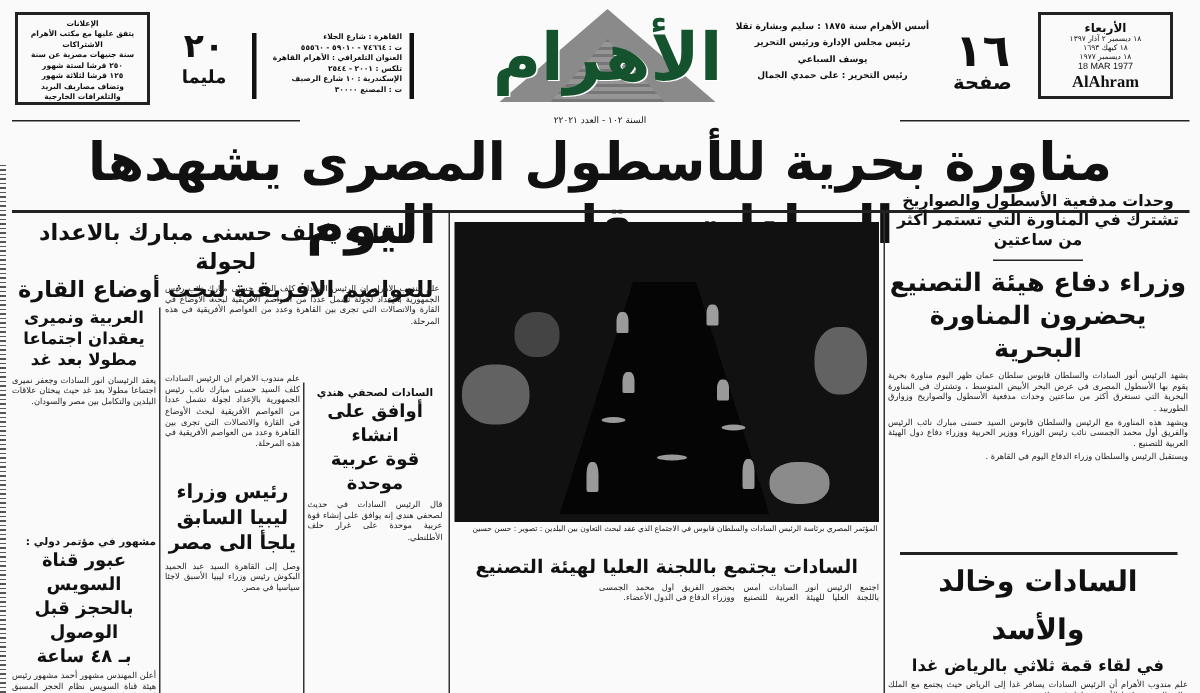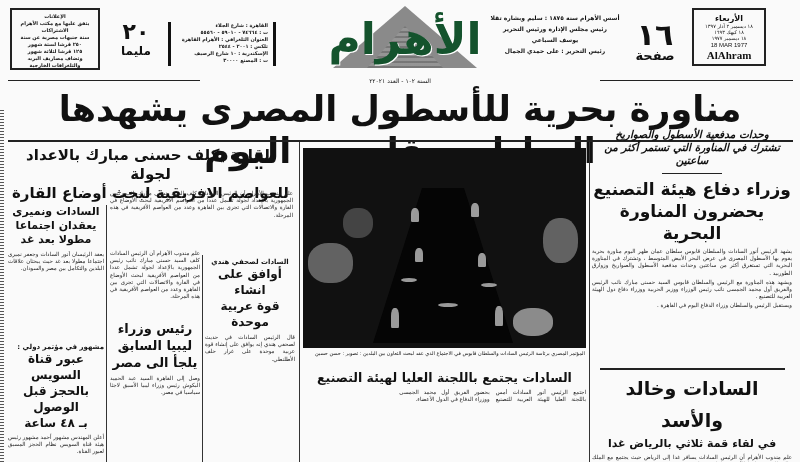--- a/index.html
+++ b/index.html
@@ -4,21 +4,21 @@
 <style>
   * { box-sizing: border-box; margin: 0; padding: 0; }
   html, body { width: 800px; height: 462px; overflow: hidden; background: #fafafa; }
   body { position: relative; font-family: "DejaVu Sans", sans-serif; color: #111; direction: rtl; }
 
   .abs { position: absolute; }
   .rule-h { position: absolute; height: 2px; background: #222; }
   .rule-v { position: absolute; width: 1px; background: #333; }
 
   
-  .date-box { left: 692px; top: 8px; width: 74px; height: 58px; border: 2px solid #222; text-align: center; padding-top: 4px; }
+  .date-box { left: 692px; top: 8px; width: 90px; height: 58px; border: 2px solid #222; text-align: center; padding-top: 4px; }
   .date-box .day { font-size: 8px; font-weight: bold; }
   .date-box .line { font-size: 5px; line-height: 6px; }
   .date-box .latin { font-family: "Liberation Sans", sans-serif; font-size: 6px; direction: ltr; margin-top: 1px; }
   .date-box .brand { font-family: "Liberation Serif", serif; font-size: 11px; font-weight: bold; direction: ltr; margin-top: 1px; }
 
   .pages { left: 630px; top: 22px; width: 50px; text-align: center; }
   .pages .num { font-size: 30px; font-weight: bold; line-height: 26px; }
   .pages .lbl { font-size: 13px; font-weight: bold; }
 
   .founders { left: 490px; top: 12px; width: 130px; text-align: center; font-size: 6px; line-height: 11px; font-weight: bold; }
@@ -115,21 +115,21 @@
   <div>والتلغرافات الخارجية</div>
 </div>
 
 <div class="rule-h" style="left:8px; top:80px; width:785px; height:1px;"></div>
 <div class="issue abs"><span>السنة ١٠٢ - العدد ٢٢٠٢١</span></div>
 
 <div class="headline abs">مناورة بحرية للأسطول المصرى يشهدها السادات وقابوس اليوم</div>
 <div class="rule-h" style="left:8px; top:140px; width:785px;"></div>
 
 <div class="abs" style="left:592px; top:128px; width:200px;">
-  <div class="sub-head" style="font-size:10.5px; line-height:13px;font-style:italic;">
+  <div class="sub-head" style="font-size:10.5px; line-height:13px;">
     <div>وحدات مدفعية الأسطول والصواريخ</div>
     <div>تشترك في المناورة التي تستمر أكثر من ساعتين</div>
   </div>
   <div style="width:60px; height:1px; background:#222; margin:6px auto 4px;"></div>
   <div class="sub-head" style="font-size:17px; line-height:22px;">
     <div>وزراء دفاع هيئة التصنيع</div>
     <div>يحضرون المناورة البحرية</div>
   </div>
   <div class="body-text" style="margin-top:4px;">
     <p>يشهد الرئيس أنور السادات والسلطان قابوس سلطان عمان ظهر اليوم مناورة بحرية يقوم بها الأسطول المصرى في عرض البحر الأبيض المتوسط ، وتشترك في المناورة البحرية التي تستغرق أكثر من ساعتين وحدات مدفعية الأسطول والصواريخ وزوارق الطوربيد .</p>
@@ -174,26 +174,26 @@
 <div class="abs" style="left:8px; top:146px; width:285px;">
   <div class="sub-head" style="font-size:15px; line-height:19px;">
     <div>القارة يكلف حسنى مبارك بالاعداد لجولة</div>
     <div>للعواصم الافريقية لبحث أوضاع القارة</div>
   </div>
 </div>
 <div class="body-text abs" style="left:110px; top:190px; width:183px; height:60px; overflow:hidden;">علم مندوب الأهرام أن الرئيس السادات كلف السيد حسنى مبارك نائب رئيس الجمهورية بالإعداد لجولة تشمل عددا من العواصم الأفريقية لبحث الأوضاع في القارة والاتصالات التي تجرى بين القاهرة وعدد من العواصم الأفريقية في هذه المرحلة.</div>
 
 <div class="abs" style="left:8px; top:205px; width:96px;">
   <div class="sub-head" style="font-size:11px; line-height:14px;">
-    <div>السادات ونميرى</div>
+    <div>العربية ونميرى</div>
     <div>يعقدان اجتماعا</div>
     <div>مطولا بعد غد</div>
   </div>
   <div class="body-text" style="margin-top:4px; height:86px; overflow:hidden;">يعقد الرئيسان أنور السادات وجعفر نميرى اجتماعا مطولا بعد غد حيث يبحثان علاقات البلدين والتكامل بين مصر والسودان.</div>
-  <div class="sub-head" style="font-size:7px; margin-top:6px; text-align:right;">مشهور في مؤتمر دولي :</div>
+  <div class="sub-head" style="font-size:7px; margin-top:20px; text-align:right;">مشهور في مؤتمر دولي :</div>
   <div class="sub-head" style="font-size:12px; line-height:16px;">
     <div>عبور قناة السويس</div>
     <div>بالحجز قبل الوصول</div>
     <div>بـ ٤٨ ساعة</div>
   </div>
   <div class="body-text" style="margin-top:3px;">أعلن المهندس مشهور أحمد مشهور رئيس هيئة قناة السويس نظام الحجز المسبق لعبور القناة.</div>
 </div>
 <div class="rule-v" style="left:106px; top:205px; height:257px;"></div>
 
 <div class="abs" style="left:110px; top:250px; width:90px;">

